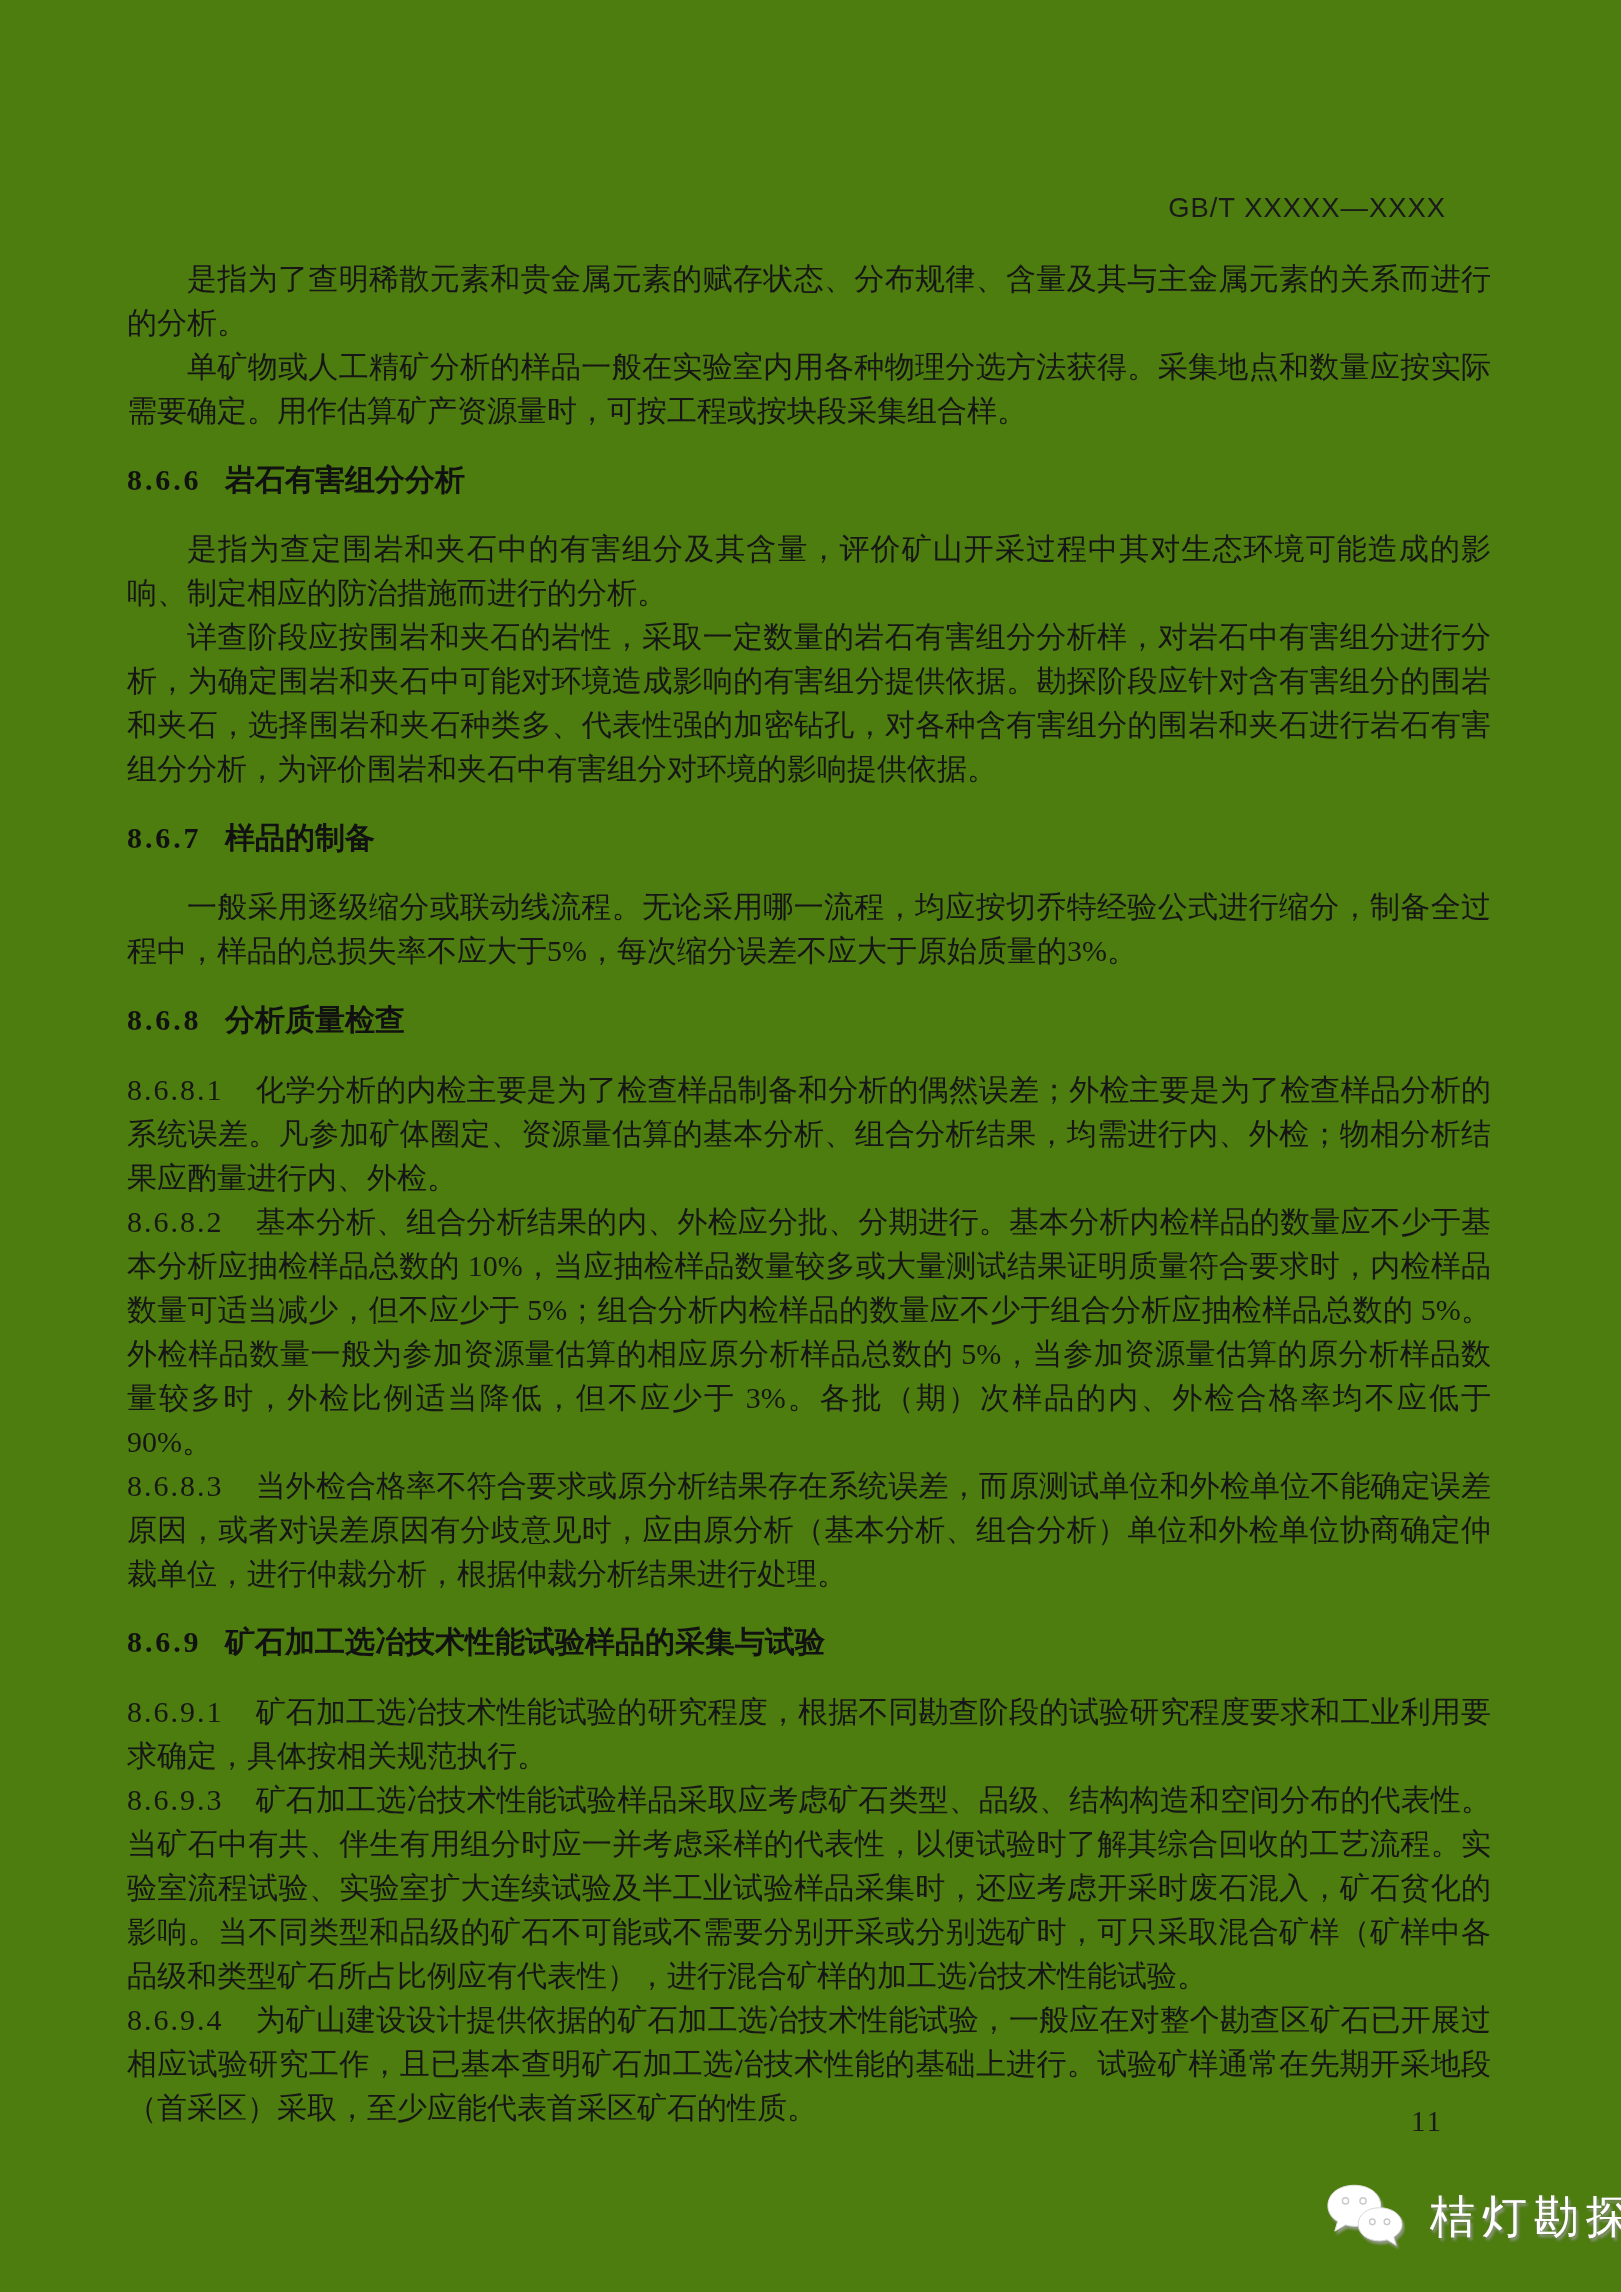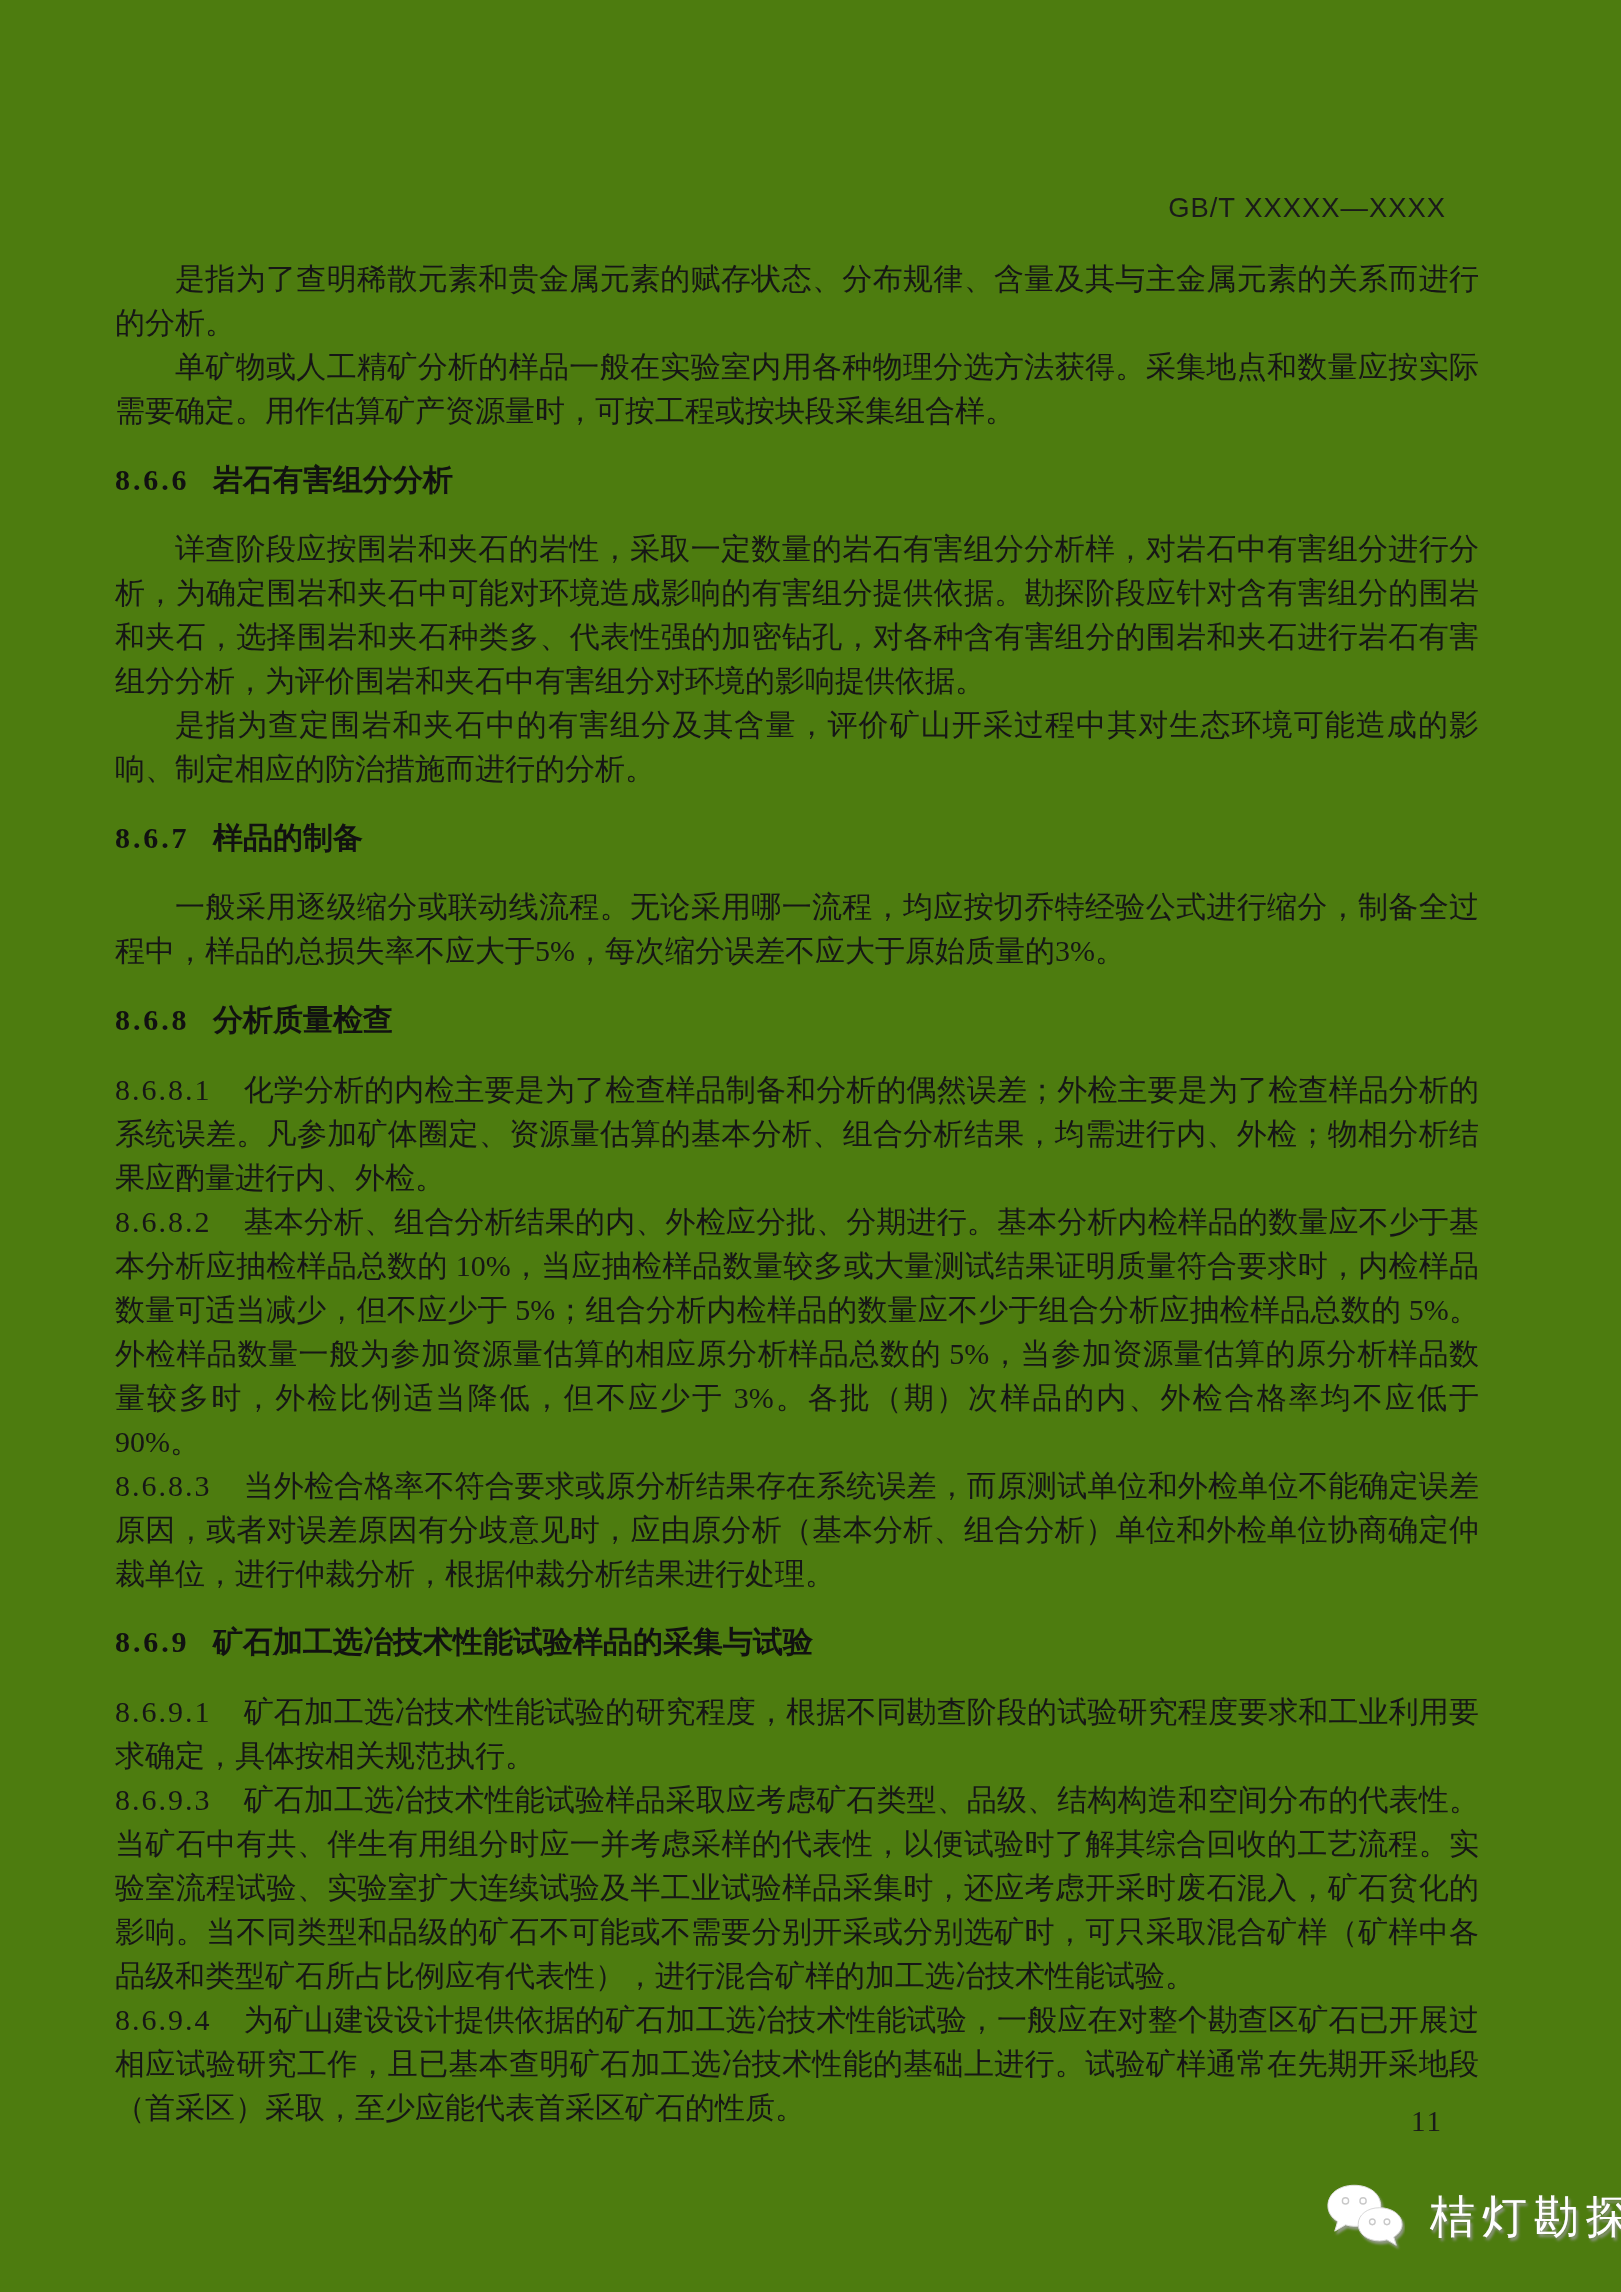--- a/index.html
+++ b/index.html
@@ -22,21 +22,21 @@
   .doc-code {
     font-family: "Liberation Sans", "DejaVu Sans", sans-serif;
     font-size: 27.4px;
     letter-spacing: 1px;
     color: #1a1a1a;
     white-space: nowrap;
   }
   .doc-body {
     position: absolute;
     top: 257px;
-    left: 115px;
+    left: 127px;
     width: 1364px;
   }
   .doc-body p {
     margin: 0;
     font-size: 30px;
     line-height: 44px;
     text-align: justify;
     color: #161616;
   }
   .para { text-indent: 2em; }
@@ -99,22 +99,22 @@
 <div class="page">
 
   <header class="doc-header">
     <span class="doc-code">GB/T XXXXX—XXXX</span>
   </header>
 
   <main class="doc-body" id="doc-body">
       <p class="para">是指为了查明稀散元素和贵金属元素的赋存状态、分布规律、含量及其与主金属元素的关系而进行的分析。</p>
       <p class="para">单矿物或人工精矿分析的样品一般在实验室内用各种物理分选方法获得。采集地点和数量应按实际需要确定。用作估算矿产资源量时，可按工程或按块段采集组合样。</p>
       <h3 class="heading"><span class="num">8.6.6</span><span>岩石有害组分分析</span></h3>
+      <p class="para">是指为查定围岩和夹石中的有害组分及其含量，评价矿山开采过程中其对生态环境可能造成的影响、制定相应的防治措施而进行的分析。</p>
       <p class="para">详查阶段应按围岩和夹石的岩性，采取一定数量的岩石有害组分分析样，对岩石中有害组分进行分析，为确定围岩和夹石中可能对环境造成影响的有害组分提供依据。勘探阶段应针对含有害组分的围岩和夹石，选择围岩和夹石种类多、代表性强的加密钻孔，对各种含有害组分的围岩和夹石进行岩石有害组分分析，为评价围岩和夹石中有害组分对环境的影响提供依据。</p>
-      <p class="para">是指为查定围岩和夹石中的有害组分及其含量，评价矿山开采过程中其对生态环境可能造成的影响、制定相应的防治措施而进行的分析。</p>
       <h3 class="heading"><span class="num">8.6.7</span><span>样品的制备</span></h3>
       <p class="para">一般采用逐级缩分或联动线流程。无论采用哪一流程，均应按切乔特经验公式进行缩分，制备全过程中，样品的总损失率不应大于5%，每次缩分误差不应大于原始质量的3%。</p>
       <h3 class="heading"><span class="num">8.6.8</span><span>分析质量检查</span></h3>
       <p class="clause"><span class="num">8.6.8.1</span><span>化学分析的内检主要是为了检查样品制备和分析的偶然误差；外检主要是为了检查样品分析的系统误差。凡参加矿体圈定、资源量估算的基本分析、组合分析结果，均需进行内、外检；物相分析结果应酌量进行内、外检。</span></p>
       <p class="clause"><span class="num">8.6.8.2</span><span>基本分析、组合分析结果的内、外检应分批、分期进行。基本分析内检样品的数量应不少于基本分析应抽检样品总数的 10%，当应抽检样品数量较多或大量测试结果证明质量符合要求时，内检样品数量可适当减少，但不应少于 5%；组合分析内检样品的数量应不少于组合分析应抽检样品总数的 5%。外检样品数量一般为参加资源量估算的相应原分析样品总数的 5%，当参加资源量估算的原分析样品数量较多时，外检比例适当降低，但不应少于 3%。各批（期）次样品的内、外检合格率均不应低于 90%。</span></p>
       <p class="clause"><span class="num">8.6.8.3</span><span>当外检合格率不符合要求或原分析结果存在系统误差，而原测试单位和外检单位不能确定误差原因，或者对误差原因有分歧意见时，应由原分析（基本分析、组合分析）单位和外检单位协商确定仲裁单位，进行仲裁分析，根据仲裁分析结果进行处理。</span></p>
       <h3 class="heading"><span class="num">8.6.9</span><span>矿石加工选冶技术性能试验样品的采集与试验</span></h3>
       <p class="clause"><span class="num">8.6.9.1</span><span>矿石加工选冶技术性能试验的研究程度，根据不同勘查阶段的试验研究程度要求和工业利用要求确定，具体按相关规范执行。</span></p>
       <p class="clause"><span class="num">8.6.9.3</span><span>矿石加工选冶技术性能试验样品采取应考虑矿石类型、品级、结构构造和空间分布的代表性。当矿石中有共、伴生有用组分时应一并考虑采样的代表性，以便试验时了解其综合回收的工艺流程。实验室流程试验、实验室扩大连续试验及半工业试验样品采集时，还应考虑开采时废石混入，矿石贫化的影响。当不同类型和品级的矿石不可能或不需要分别开采或分别选矿时，可只采取混合矿样（矿样中各品级和类型矿石所占比例应有代表性），进行混合矿样的加工选冶技术性能试验。</span></p>
       <p class="clause"><span class="num">8.6.9.4</span><span>为矿山建设设计提供依据的矿石加工选冶技术性能试验，一般应在对整个勘查区矿石已开展过相应试验研究工作，且已基本查明矿石加工选冶技术性能的基础上进行。试验矿样通常在先期开采地段（首采区）采取，至少应能代表首采区矿石的性质。</span></p>

